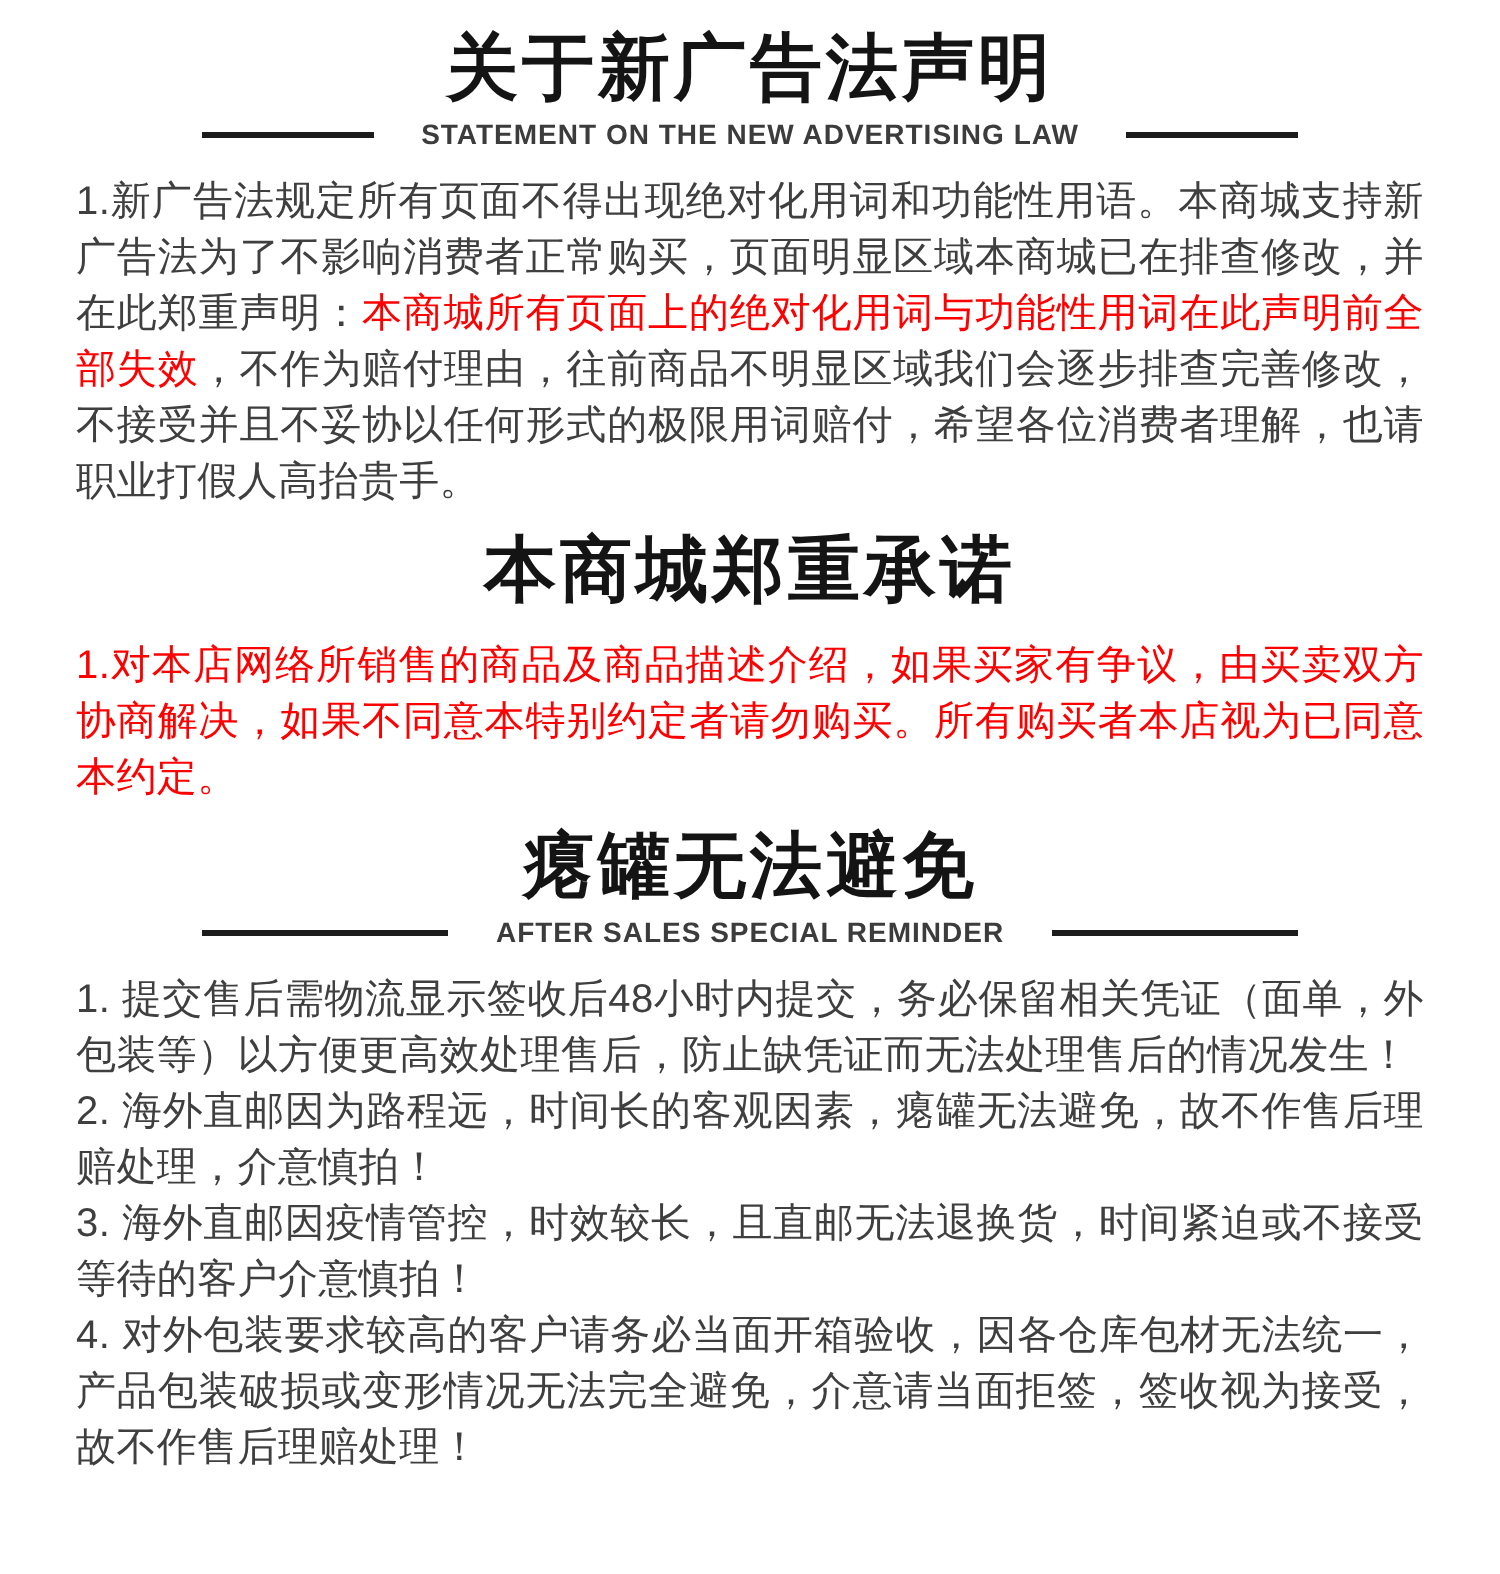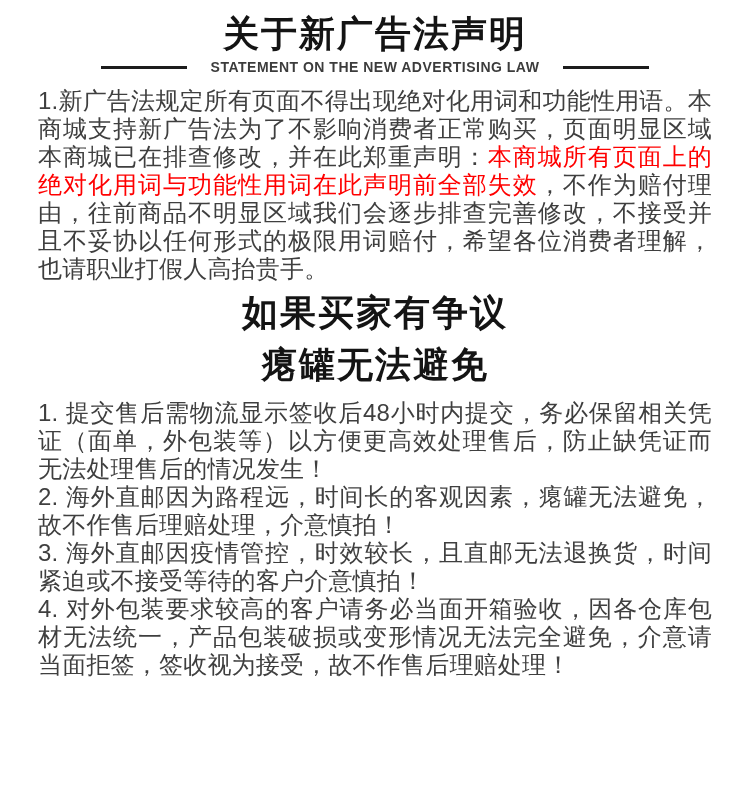--- a/index.html
+++ b/index.html
@@ -43,21 +43,21 @@
     font-weight: 700;
     color: #3c3c3c;
     letter-spacing: 0.5px;
   }
   .content {
     padding: 0 38px;
     margin-top: 12px;
   }
   .para {
     margin: 0;
-    font-size: 24px;
+    font-size: 20px;
     line-height: 28px;
     color: #3f3f3f;
     text-align: justify;
     letter-spacing: 0.2px;
   }
   .para + .para { margin-top: 5px; }
   .red { color: #ff0000; }
   .section-agreement .sec-title,
   .section-reminder .sec-title { margin-top: 8px; }
   .section-reminder .content .para + .para { margin-top: 0; }
@@ -73,25 +73,33 @@
       <span class="line"></span>
       <span class="sub">STATEMENT ON THE NEW ADVERTISING LAW</span>
       <span class="line"></span>
     </div>
     <div class="content">
       <p class="para"><span>1.新广告法规定所有页面不得出现绝对化用词和功能性用语。本商城支持新广告法为了不影响消费者正常购买，页面明显区域本商城已在排查修改，并在此郑重声明：</span><span class="red">本商城所有页面上的绝对化用词与功能性用词在此声明前全部失效</span><span>，不作为赔付理由，往前商品不明显区域我们会逐步排查完善修改，不接受并且不妥协以任何形式的极限用词赔付，希望各位消费者理解，也请职业打假人高抬贵手。</span></p>
     </div>
   </section>
 
   <section class="section-agreement">
-    <h1 class="sec-title">如果买家有争议</h1>
+    <h1 class="sec-title">本商城郑重承诺</h1>
+    <div class="content">
+      <p class="para red">1.对本店网络所销售的商品及商品描述介绍，如果买家有争议，由买卖双方协商解决，如果不同意本特别约定者请勿购买。所有购买者本店视为已同意本约定。</p>
+    </div>
   </section>
 
   <section class="section-reminder">
     <h1 class="sec-title">瘪罐无法避免</h1>
+    <div class="divider">
+      <span class="line"></span>
+      <span class="sub">AFTER SALES SPECIAL REMINDER</span>
+      <span class="line"></span>
+    </div>
     <div class="content">
       <p class="para">1. 提交售后需物流显示签收后48小时内提交，务必保留相关凭证（面单，外包装等）以方便更高效处理售后，防止缺凭证而无法处理售后的情况发生！</p>
       <p class="para">2. 海外直邮因为路程远，时间长的客观因素，瘪罐无法避免，故不作售后理赔处理，介意慎拍！</p>
       <p class="para">3. 海外直邮因疫情管控，时效较长，且直邮无法退换货，时间紧迫或不接受等待的客户介意慎拍！</p>
       <p class="para">4. 对外包装要求较高的客户请务必当面开箱验收，因各仓库包材无法统一，产品包装破损或变形情况无法完全避免，介意请当面拒签，签收视为接受，故不作售后理赔处理！</p>
     </div>
   </section>
 
 </div>
 

